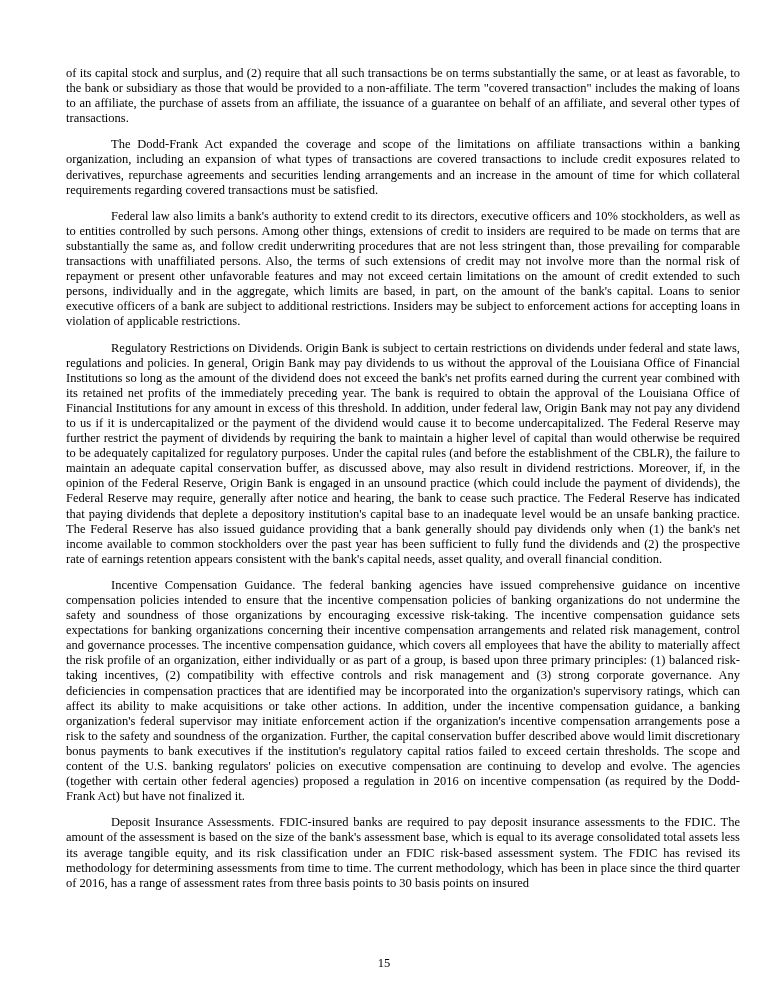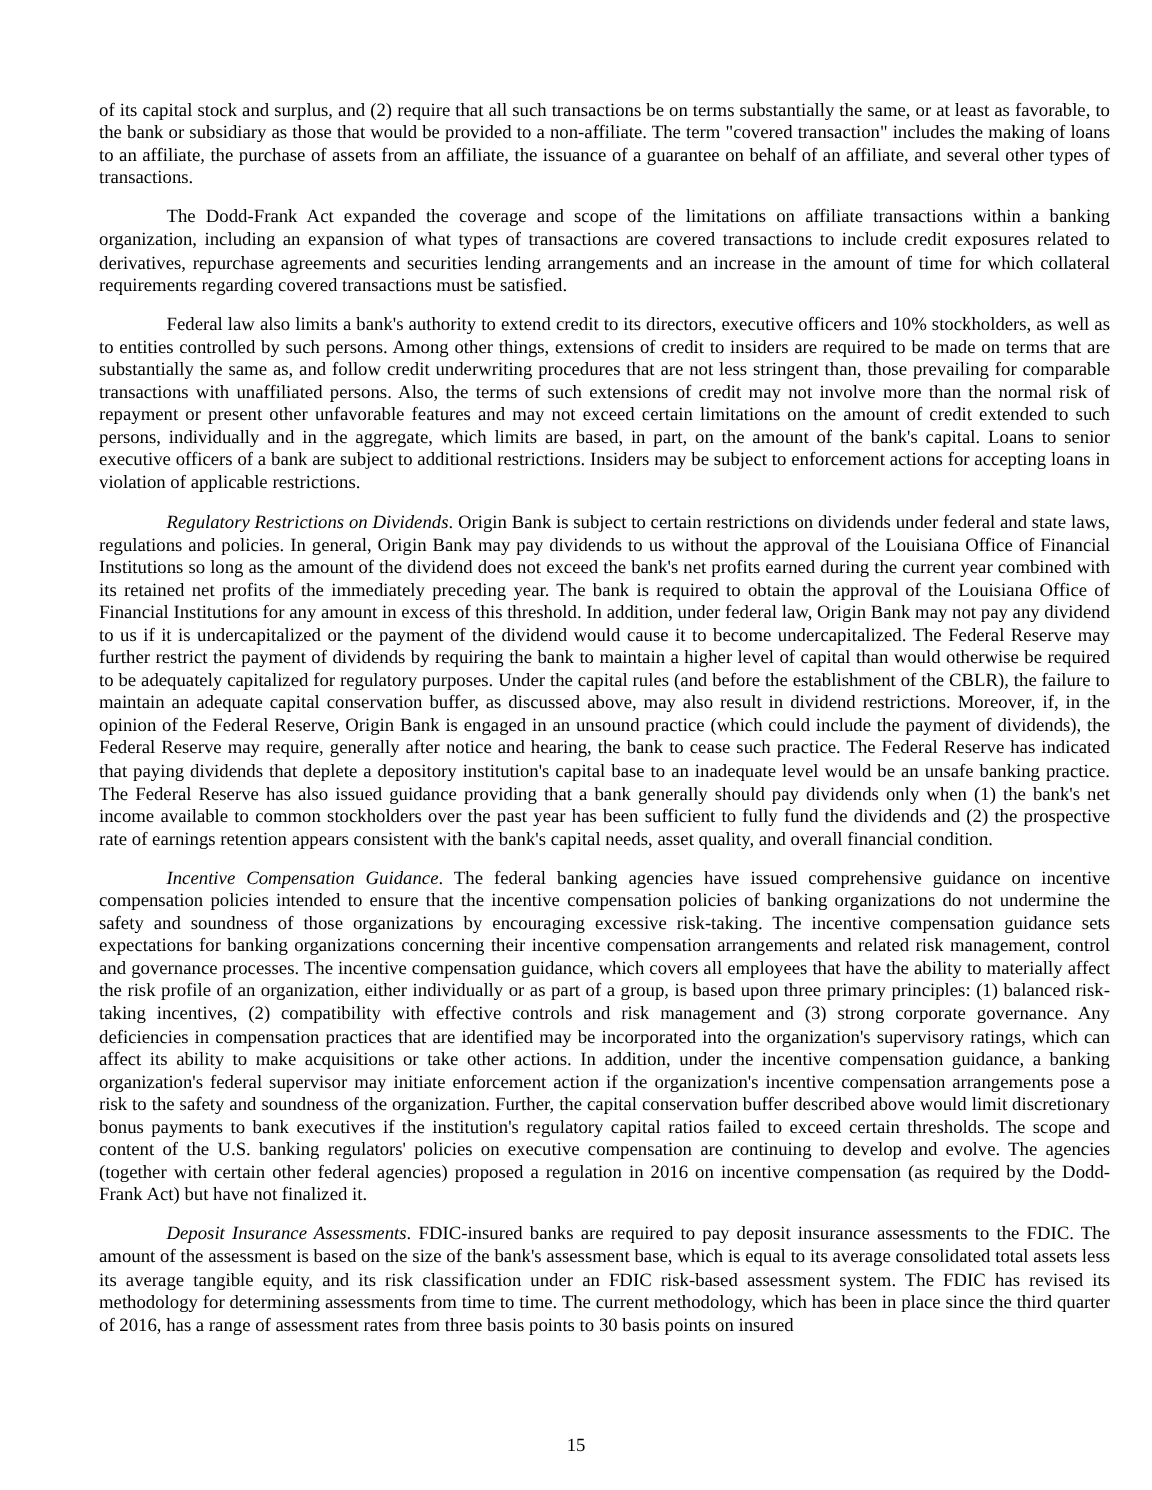--- a/index.html
+++ b/index.html
@@ -20,21 +20,20 @@
     color: #000000;
   }
   .para {
     margin: 0 0 11px 0;
     text-align: justify;
   }
   .para.indent {
     text-indent: 45px;
   }
   .run-in {
-    font-style: italic;
   }
   .footer {
     position: absolute;
     left: 0;
     right: 0;
     bottom: 22px;
     text-align: center;
     font-family: "Liberation Serif", "DejaVu Serif", serif;
     font-size: 12.5px;
     color: #000000;

